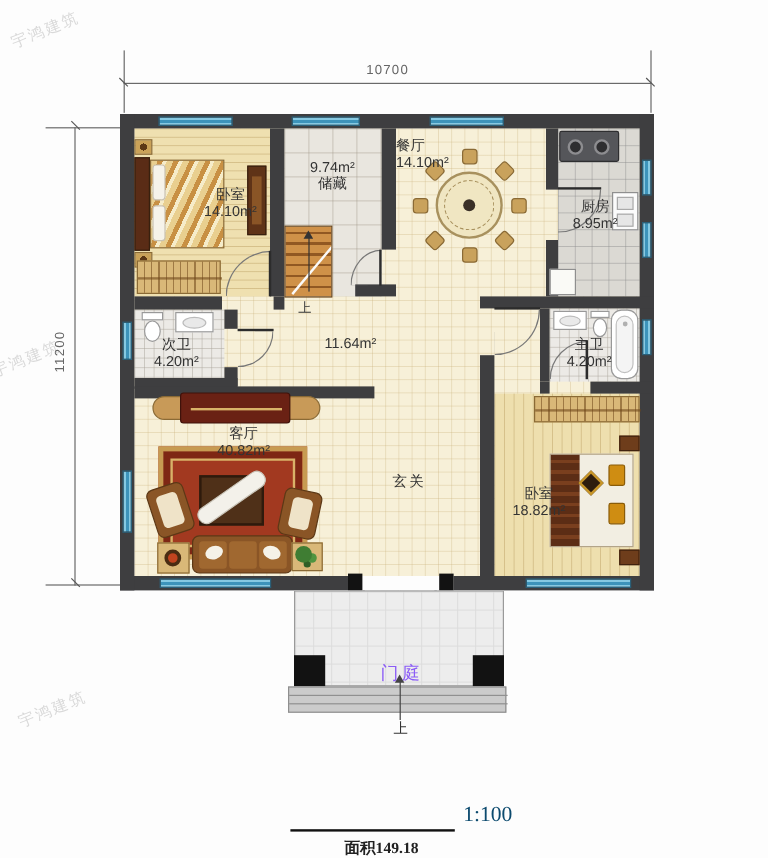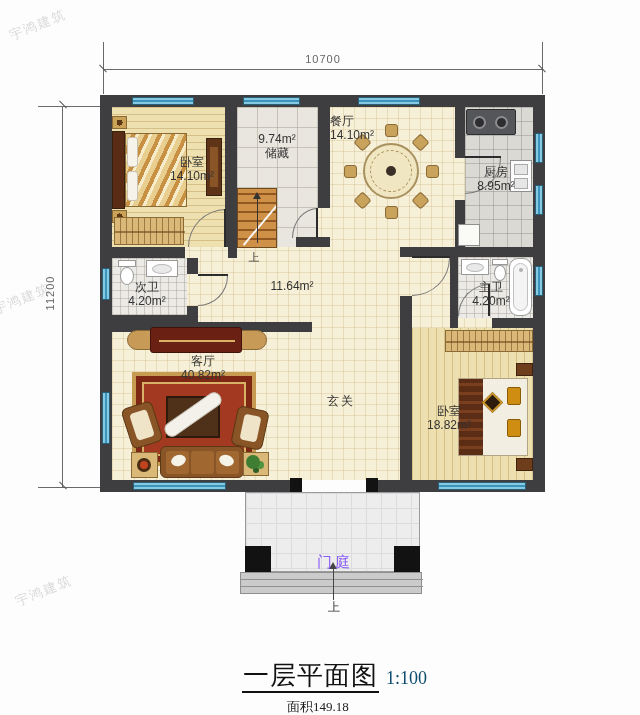--- a/index.html
+++ b/index.html
@@ -32,21 +32,21 @@
   .lbl span{display:block;}
   .arc{position:absolute;box-sizing:border-box;}
   .leaf{position:absolute;background:#2c2c2c;}
   .dim{position:absolute;background:#6a6a6a;}
   .tick{position:absolute;width:10px;height:1px;background:#555;transform:rotate(45deg);}
   .dimlbl{position:absolute;color:#666;font-size:11px;letter-spacing:1px;}
   .wm{position:absolute;color:#d3d3d3;font-size:13px;transform:rotate(-22deg);letter-spacing:2px;opacity:.85;}
   .fix{position:absolute;box-sizing:border-box;}
   .title-main{position:absolute;color:#111;font-family:"Liberation Serif","DejaVu Serif",serif;font-size:26px;letter-spacing:1px;}
   .title-scale{position:absolute;color:#0c4a6e;font-family:"Liberation Serif","DejaVu Serif",serif;font-size:18px;}
-  .title-area{position:absolute;color:#222;font-family:"Liberation Serif","DejaVu Serif",serif;font-size:13px;}
+  .title-area{position:absolute;color:#222;font-family:"Liberation Serif","DejaVu Serif",serif;font-size:13px;font-weight:bold;}
 </style>
 </head>
 <body>
 
 <div id="canvas">
 
   <div class="wm" style="left:8px;top:16px;">宇鸿建筑</div>
   <div class="wm" style="left:-8px;top:290px;">宇鸿建筑</div>
   <div class="wm" style="left:14px;top:582px;">宇鸿建筑</div>
 
@@ -269,18 +269,17 @@
     <span>玄关</span>
   </div>
   <div class="lbl" style="left:418px;top:404px;width:62px;">
     <span>卧室</span>
     <span>18.82m²</span>
   </div>
   <div class="lbl" style="left:310px;top:522px;width:50px;font-size:15px;letter-spacing:3px;color:#8b5cf6;margin-top:31px;">
     <span>门庭</span>
   </div>
 
-  <div class="title-main" style="left:243px;top:658px;">一层平面图</div>
   <div class="title-scale" style="left:386px;top:668px;">1:100</div>
   <div class="fix" style="left:242px;top:691px;width:137px;height:2px;background:#111;"></div>
   <div class="title-area" style="left:287px;top:698px;">面积149.18</div>
 
 </div>
 
 </body></html>

